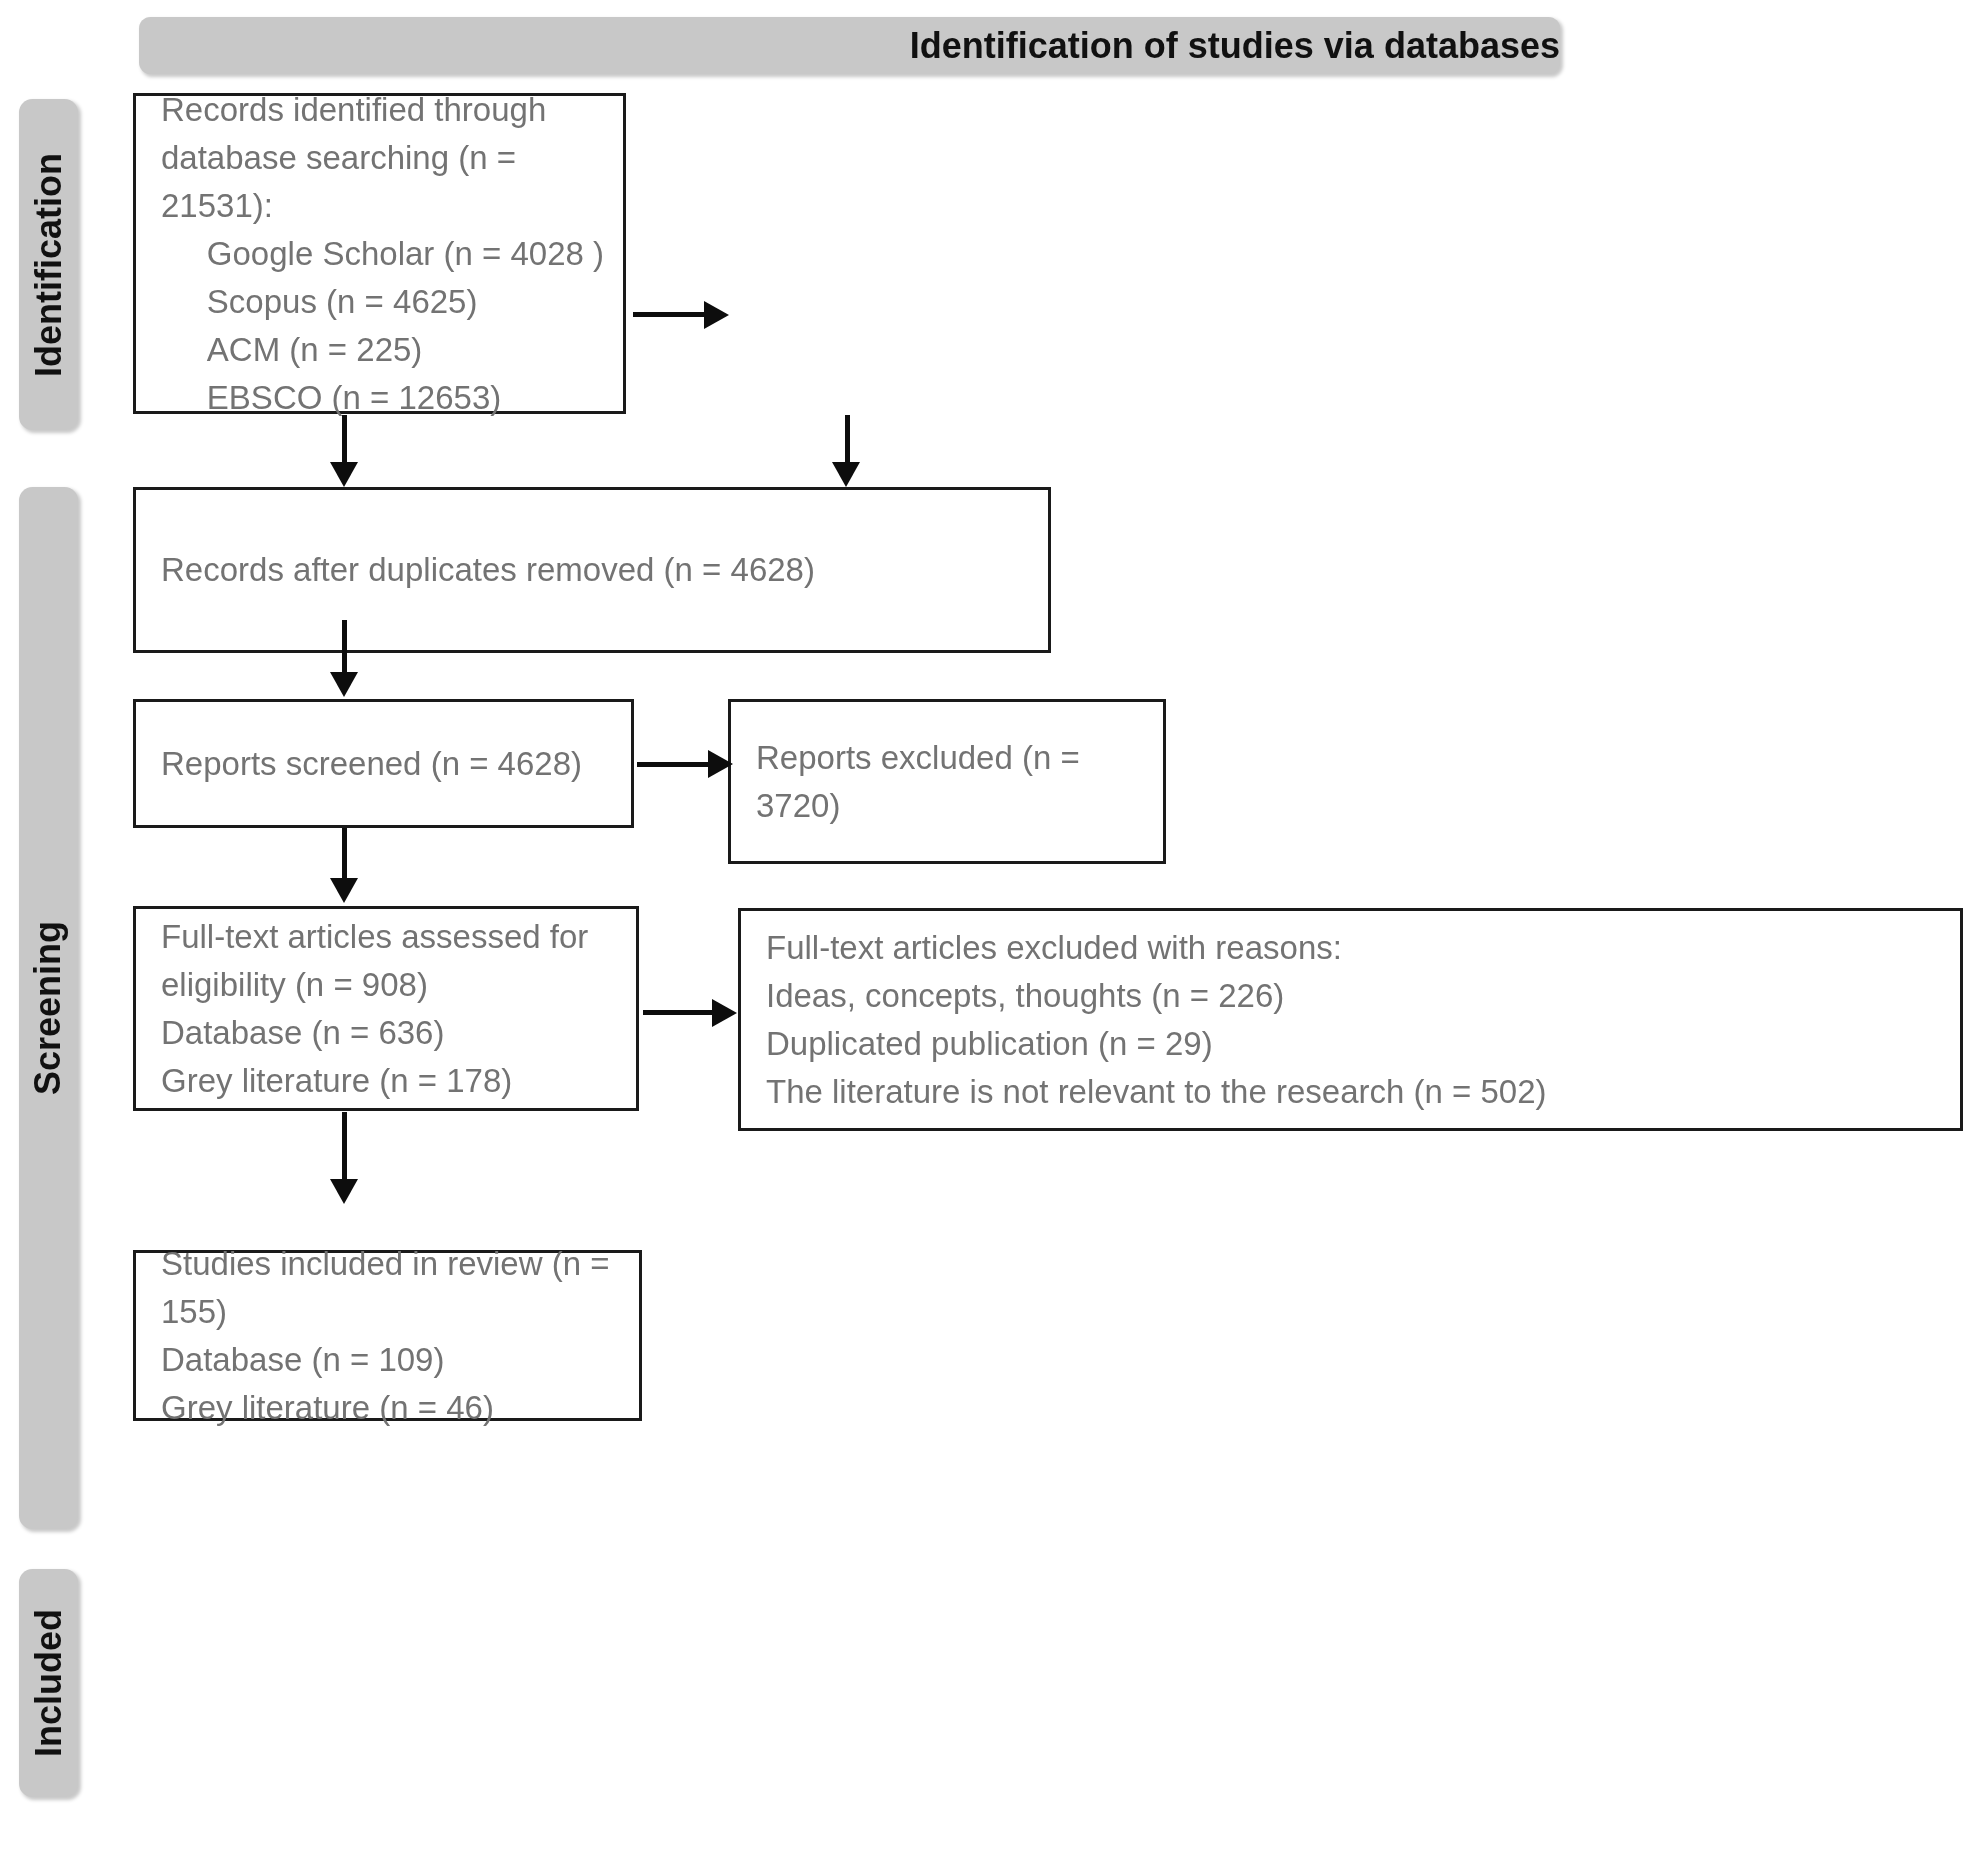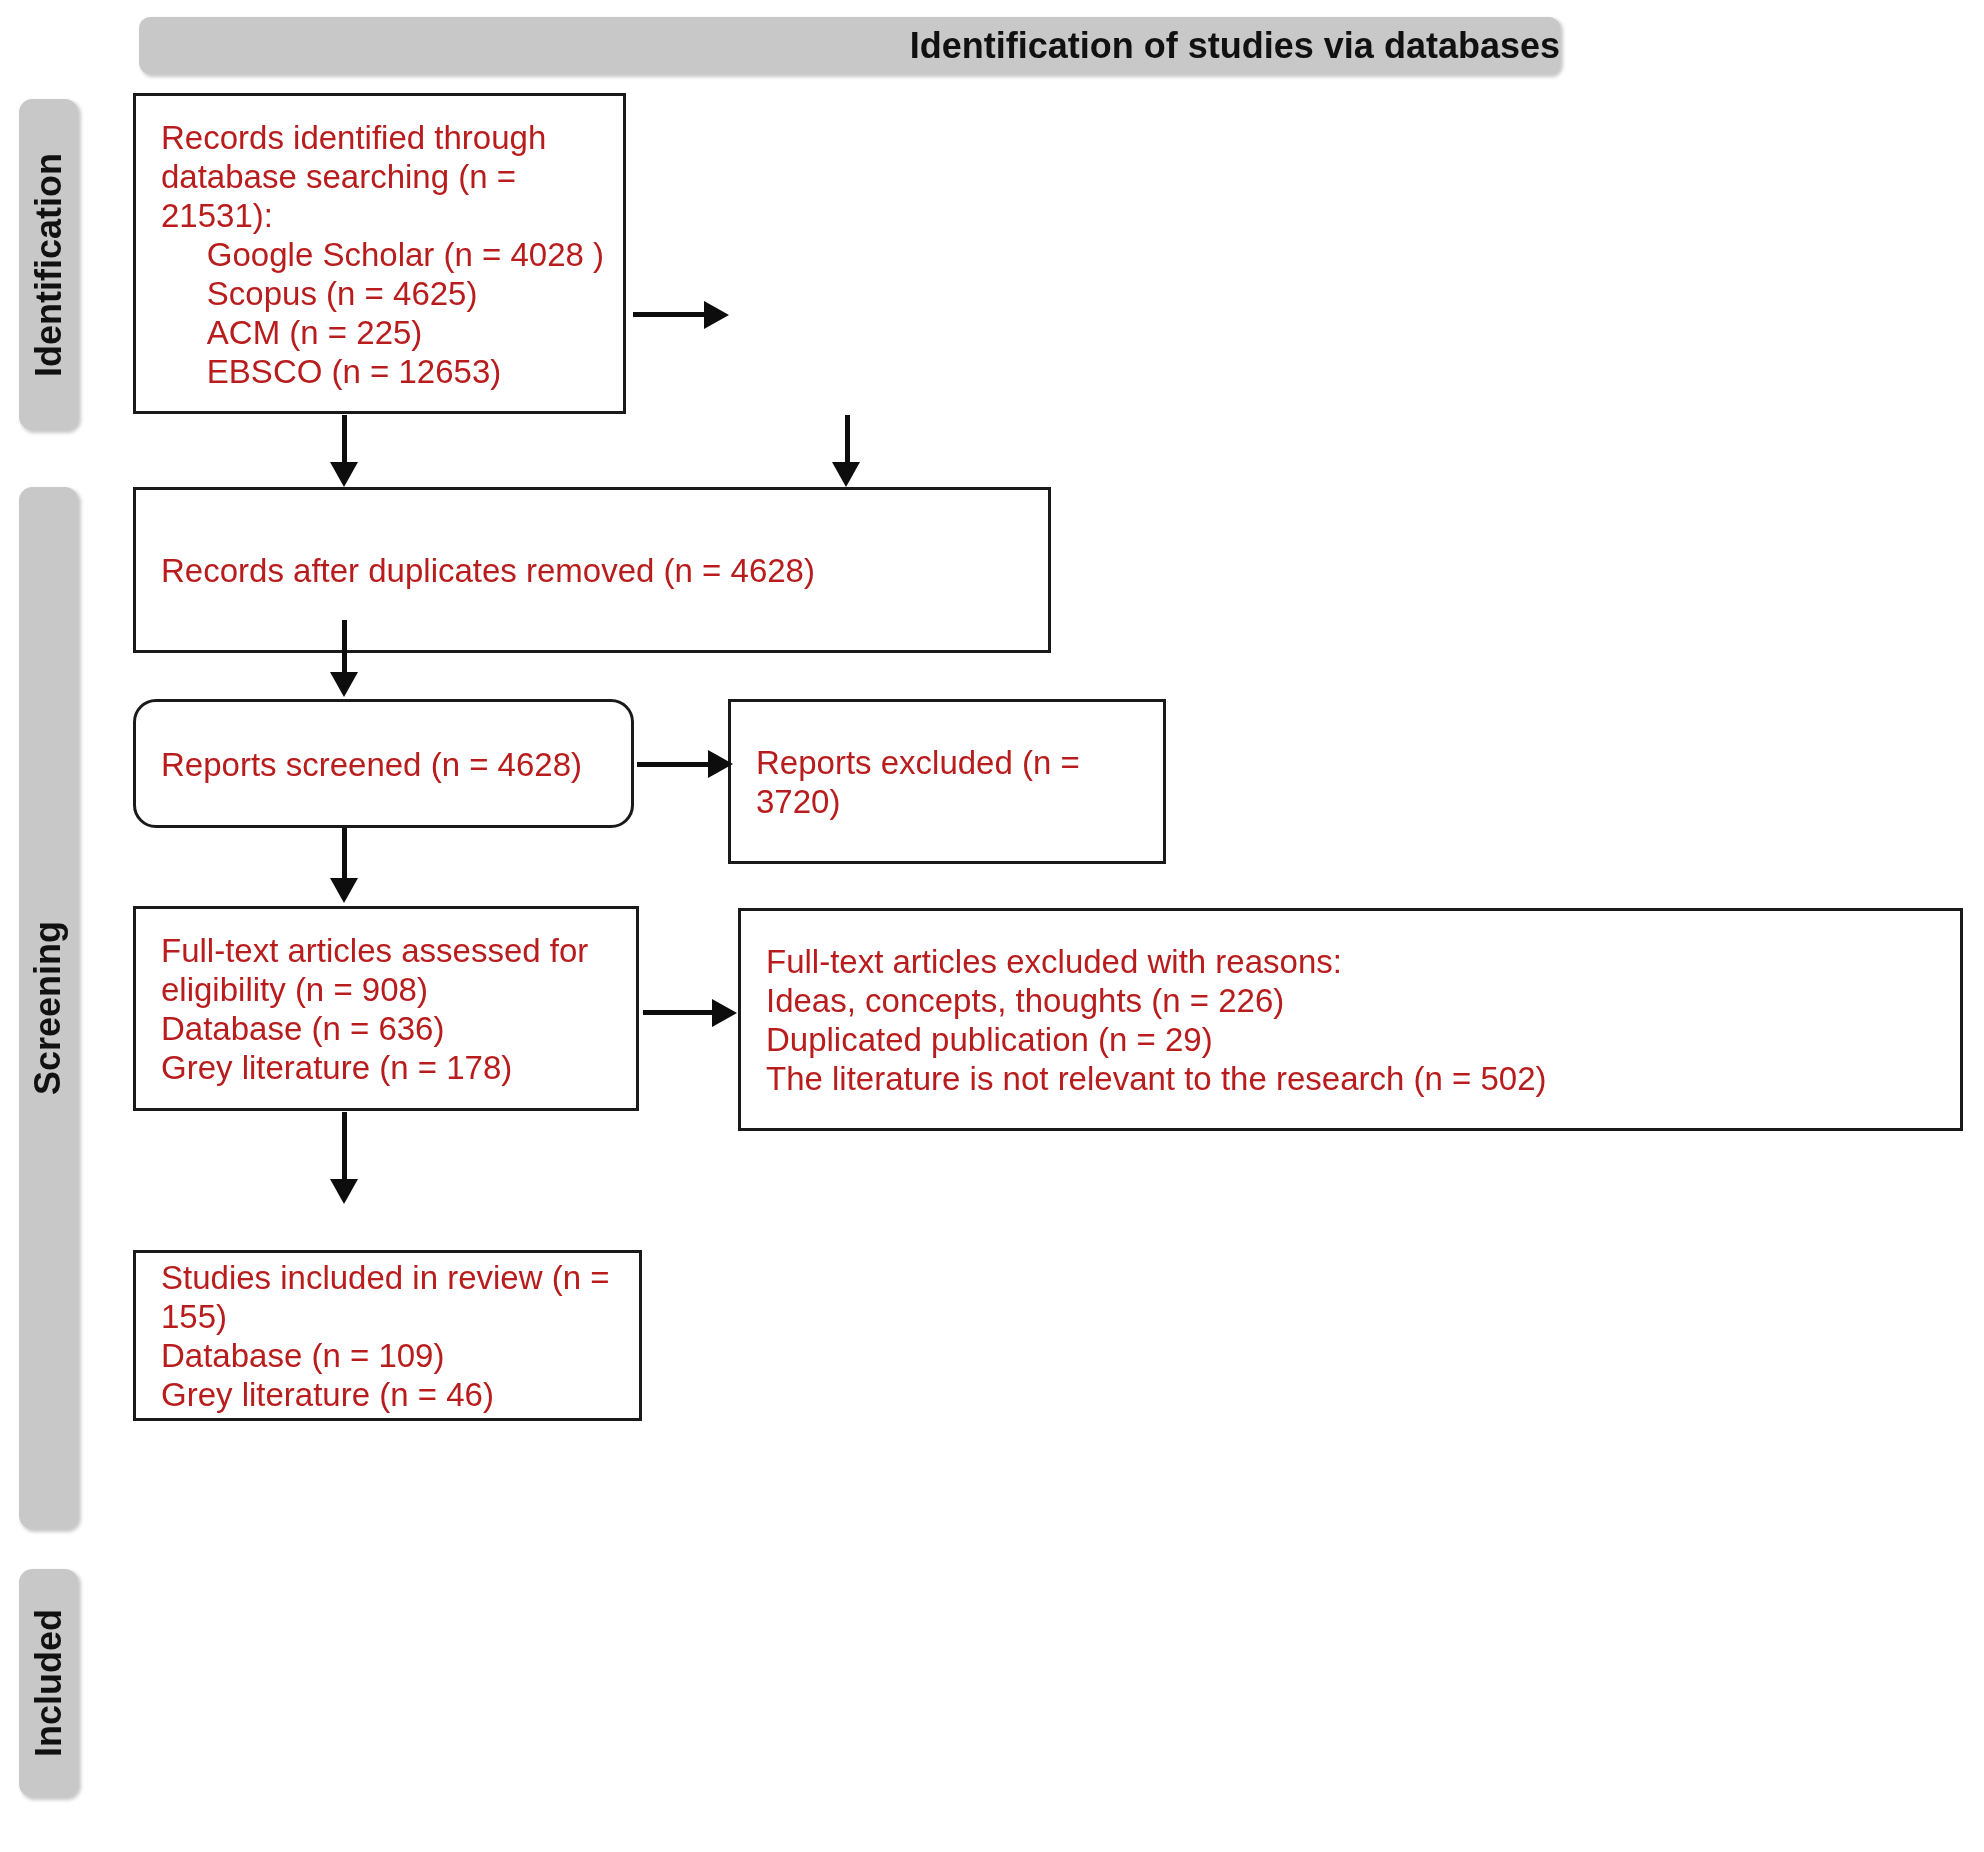--- a/index.html
+++ b/index.html
@@ -66,22 +66,22 @@
     background: #ffffff;
     border: 3.8px solid #1a1a1a;
     box-sizing: border-box;
     padding: 0;
   }
   .flow-box .box-text {
     position: absolute;
     left: 25px;
     right: 13.3px;
     font-size: 33px;
-    line-height: 39px;
-    color: #b91c1c;
+    line-height: 48px;
+    color: #737373;
     white-space: pre-wrap;
     font-family: "Liberation Sans", sans-serif;
   }
   .box-text.vcenter {
     top: 50%;
     transform: translateY(-50%);
   }
 
   
   .conn {
@@ -144,21 +144,21 @@
   <div class="flow-box" style="left:133px; top:487px; width:918px; height:166px;">
     <div class="box-text vcenter">Records after duplicates removed (n = 4628)</div>
   </div>
 
   <div class="conn v" style="left:342px; top:415px; height:51px;"></div>
   <div class="arrowhead down" style="left:330px; top:462px;"></div>
 
   <div class="conn v" style="left:845px; top:415px; height:51px;"></div>
   <div class="arrowhead down" style="left:832px; top:462px;"></div>
 
-  <div class="flow-box" style="left:133px; top:699px; width:501px; height:129px;border-radius:23px;">
+  <div class="flow-box" style="left:133px; top:699px; width:501px; height:129px;">
     <div class="box-text vcenter">Reports screened (n = 4628)</div>
   </div>
 
   <div class="conn v" style="left:342px; top:620px; height:56px;"></div>
   <div class="arrowhead down" style="left:330px; top:672px;"></div>
 
   <div class="flow-box" style="left:728px; top:699px; width:438px; height:165px;">
     <div class="box-text vcenter">Reports excluded (n = 3720)</div>
   </div>
 

